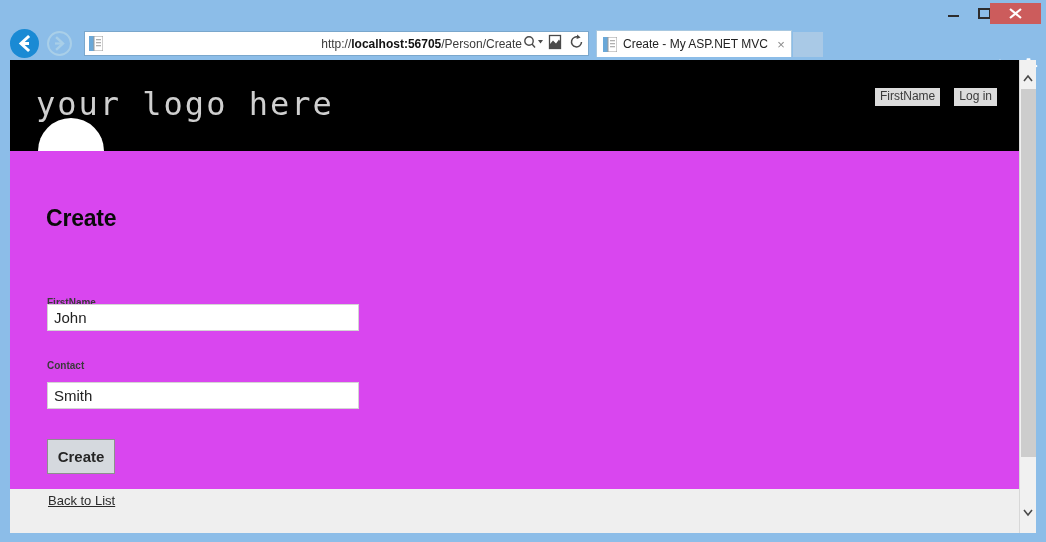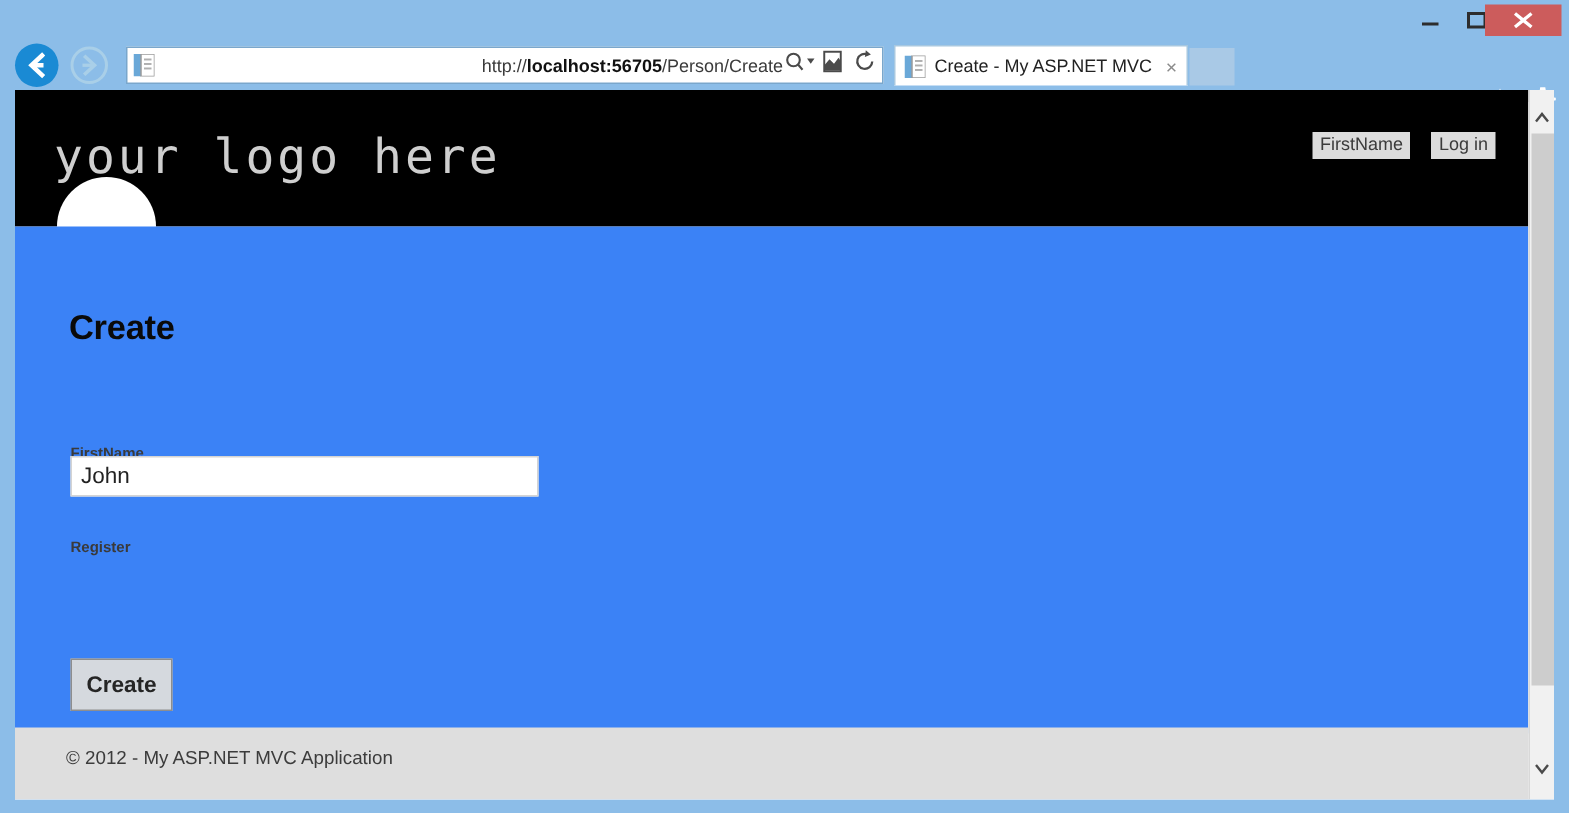--- a/index.html
+++ b/index.html
@@ -234,21 +234,21 @@
     white-space: nowrap;
     cursor: pointer;
   }
 
   
   #body-area {
     position: absolute;
     left: 0; top: 83px;
     width: 1009px;
     height: 338px;
-    background: #3b82f6;
+    background: #d946ef;
   }
   #page-title {
     position: absolute;
     left: 36px; top: 54px;
     font-size: 23px;
     font-weight: bold;
     color: #0a0a0a;
     letter-spacing: -0.2px;
   }
   .field-label {
@@ -464,30 +464,28 @@
       </div>
 
       <div id="logo-blob"></div>
 
       <div id="body-area">
         <div id="page-title">Create</div>
 
         <label class="field-label" id="label-first">FirstName</label>
         <input class="field-input" id="input-first" type="text" value="John" style="">
 
-        <label class="field-label" id="label-last">Register</label>
+        <label class="field-label" id="label-last">Contact</label>
+        <input class="field-input" id="input-last" type="text" value="Smith" style="">
 
         <button id="btn-create">Create</button>
 
         <span id="back-to-list">Back to List</span>
       </div>
 
-      <div id="site-footer">
-        <div id="footer-text">© 2012 - My ASP.NET MVC Application</div>
-      </div>
 
     </div>
 
     <div id="scrollbar">
       <div class="sb-arrow" id="sb-up">
         <svg width="16" height="17" viewBox="0 0 16 17">
           <path d="M4 11 L8 6 L12 11" fill="none" stroke="#4a4a4a" stroke-width="1.6"></path>
         </svg>
       </div>
       <div id="sb-thumb"></div>

